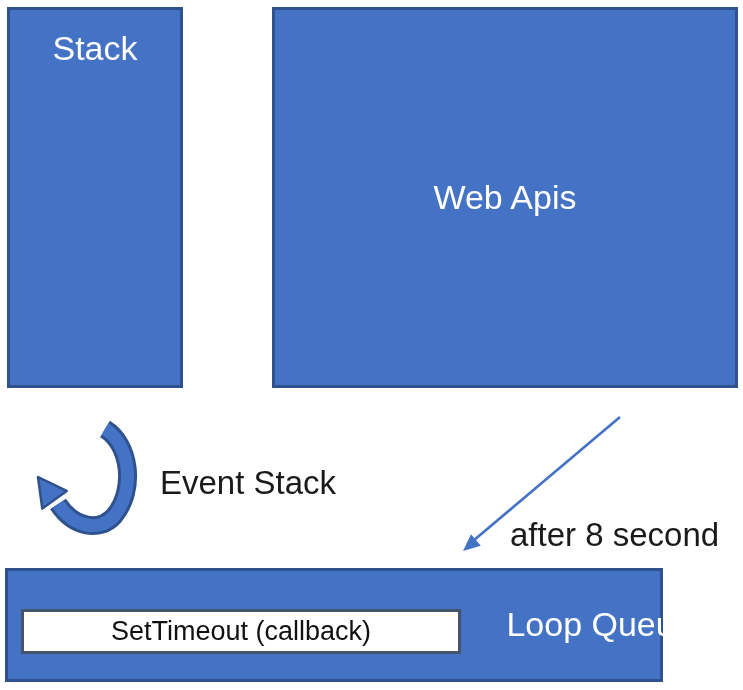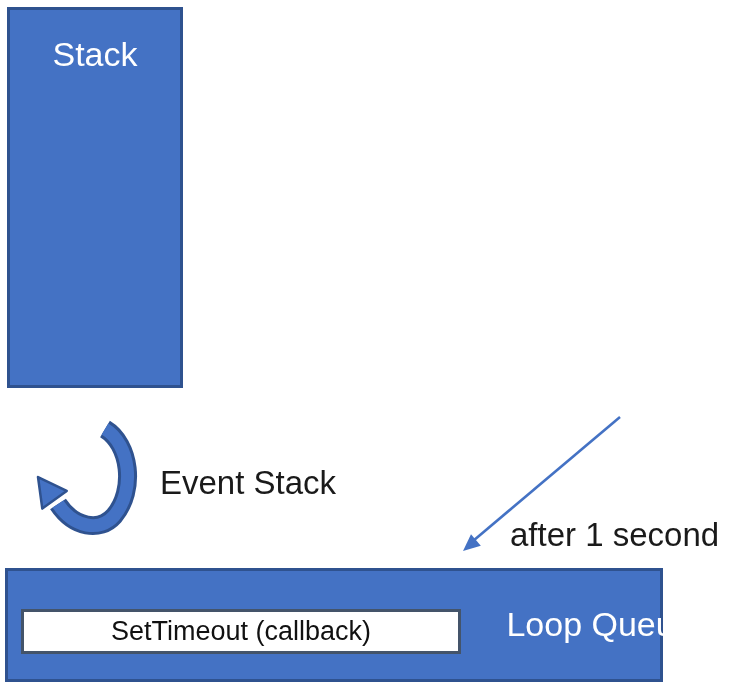--- a/index.html
+++ b/index.html
@@ -23,21 +23,21 @@
   }
   .box{
     position:absolute;
     background:var(--box-fill);
     border:3px solid var(--box-border);
     color:var(--box-text);
   }
   .box-stack{
     left:7px;top:7px;width:176px;height:381px;
     display:flex;justify-content:center;align-items:flex-start;
-    padding-top:26px;
+    padding-top:20px;
     font-size:34px;line-height:1.1;
   }
   .box-webapis{
     left:272px;top:7px;width:466px;height:381px;
     display:flex;justify-content:center;align-items:center;
     font-size:34px;line-height:1.1;
   }
   .box-taskqueue{
     left:5px;top:568px;width:658px;height:114px;
   }
@@ -78,35 +78,38 @@
 </style>
 </head>
 <body>
 
 <div class="canvas">
 
   <div class="box box-stack">
     <span>Stack</span>
   </div>
 
+  <div class="box box-webapis">
+    <span>Web Apis</span>
+  </div>
 
   <svg class="loop-arrow-svg" viewBox="0 0 115 125" aria-hidden="true">
     <path d="M 79 13 C 104 28 110 74 88 100 C 74 116 48 112 32 88" fill="none" style="stroke:var(--box-border)" stroke-width="19" stroke-linecap="butt"></path>
     <path d="M 79 13 C 104 28 110 74 88 100 C 74 116 48 112 32 88" fill="none" style="stroke:var(--box-fill)" stroke-width="13" stroke-linecap="butt"></path>
     <polygon points="12,61 40.7,74.9 16.3,92.6" style="fill:var(--box-fill);stroke:var(--box-border)" stroke-width="2.5" stroke-linejoin="round"></polygon>
   </svg>
 
   <span class="annotation annotation-event-loop">Event Stack</span>
 
   <svg class="diag-arrow-svg" viewBox="0 0 180 155" aria-hidden="true">
     <line x1="165" y1="12" x2="18" y2="136" style="stroke:var(--arrow-line)" stroke-width="2.6"></line>
     <polygon points="8,146 16,129.3 25.8,140.7" style="fill:var(--arrow-line)"></polygon>
   </svg>
 
-  <span class="annotation annotation-after">after 1 second</span>
+  <span class="annotation annotation-after">after 8 second</span>
 
   <div class="box box-taskqueue">
     <div class="queue-item">
       <span>SetTimeout (callback)</span>
     </div>
     <div class="tq-label-wrap">
       <span>Loop Queue</span>
     </div>
   </div>
 

